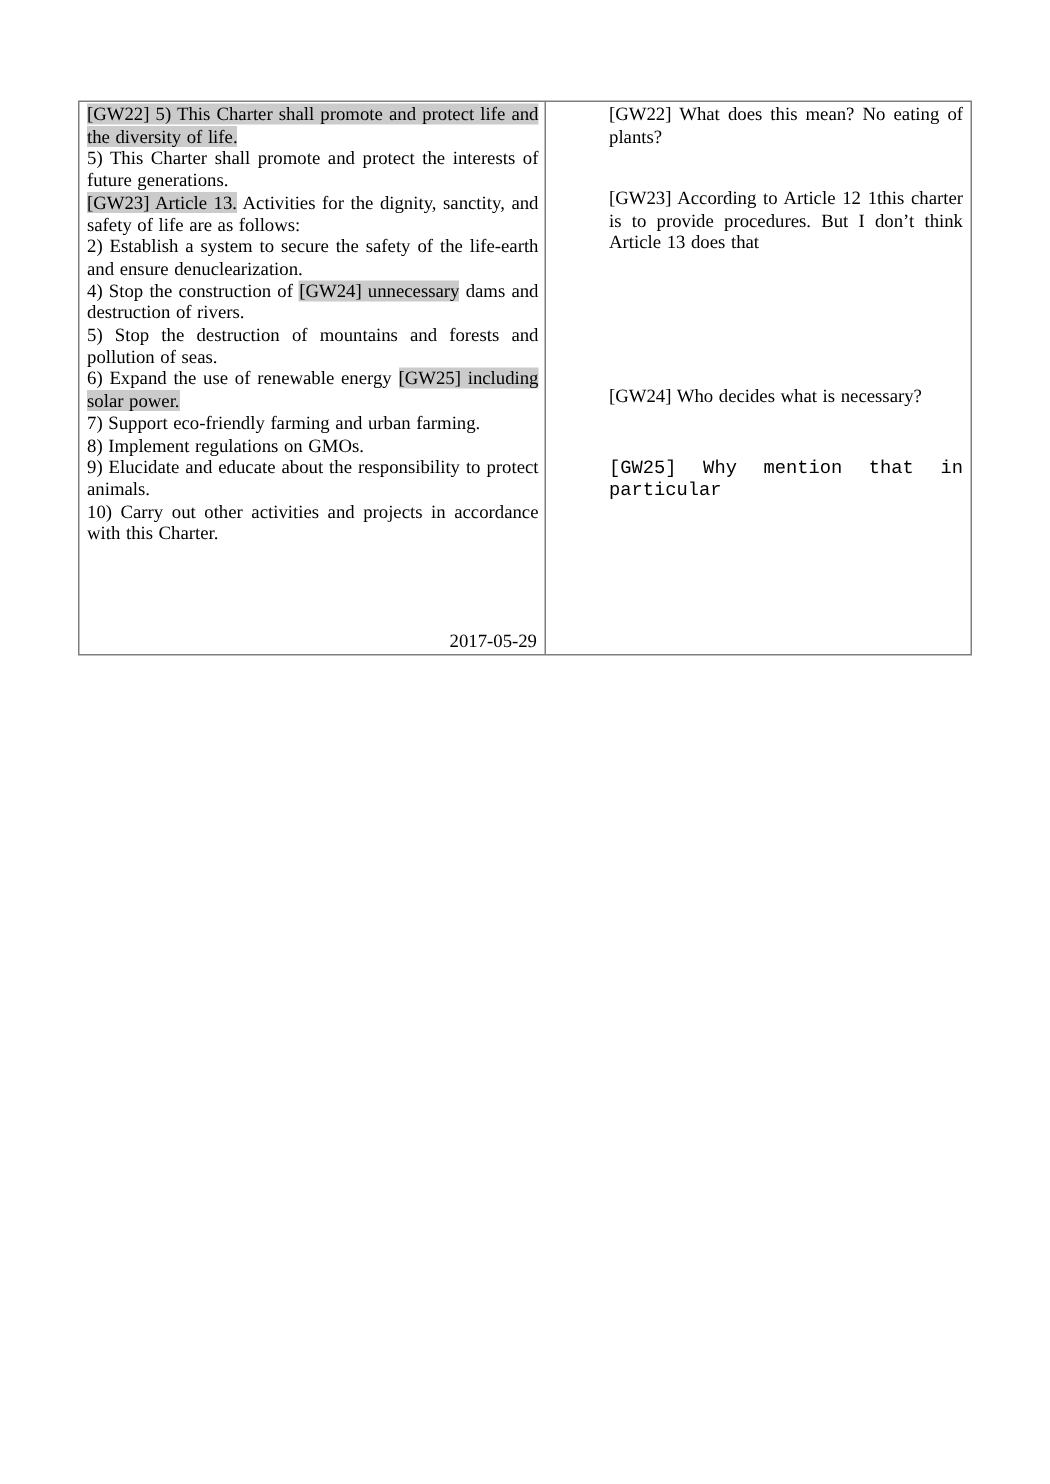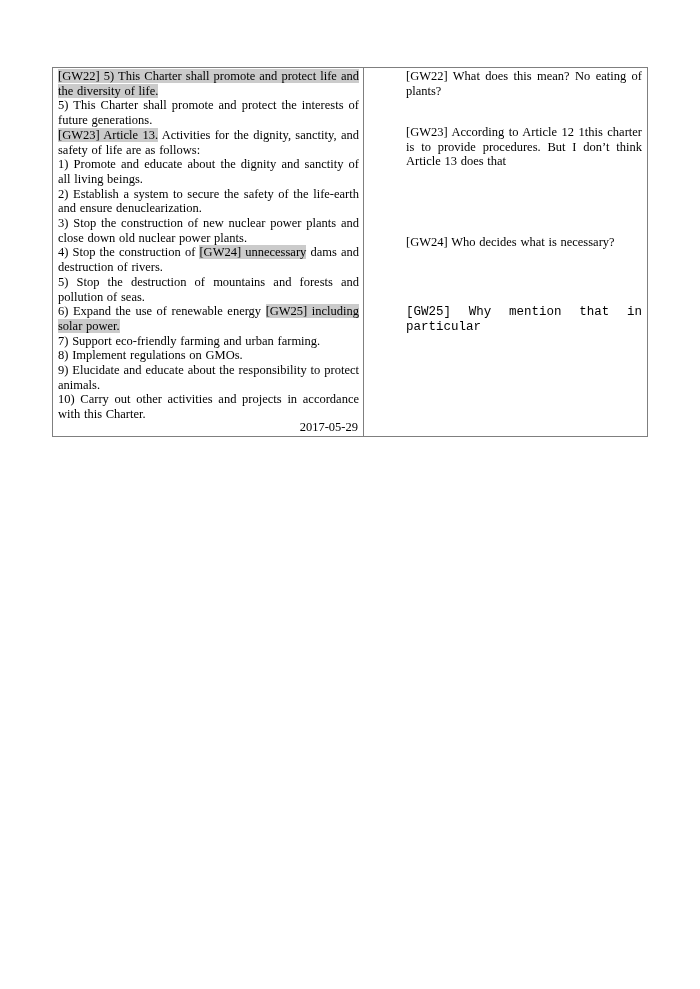--- a/index.html
+++ b/index.html
@@ -50,21 +50,21 @@
   .comment {
     position: absolute;
     left: 6px;
     right: 5px;
     text-align: justify;
     word-spacing: 0.6px;
     padding-left: 36px;
   }
   .c0 { top: 1px; }
   .c1 { top: 57px; }
-  .c2 { top: 167px; }
+  .c2 { top: 189px; }
   .c3 { top: 237px; font-family: Liberation Mono, monospace; }
   .pageno {
     position: absolute;
     top: 937px;
     left: 0;
     width: 100%;
     text-align: center;
     font-size: 17px;
     word-spacing: 3px;
   }
@@ -74,23 +74,21 @@
 
 <div class="page">
 
   <div class="doc-table">
 
     <div class="cell left">
       <div id="charter-paragraphs">
           <div class="para"><span class="hl">[GW22] 5) This Charter shall promote and protect life and the diversity of life.</span></div>
           <div class="para"><span>5) This Charter shall promote and protect the interests of future generations.</span></div>
           <div class="para"><span class="hl">[GW23] Article 13.</span><span> Activities for the dignity, sanctity, and safety of life are as follows:</span></div>
-          <div class="para"><span>1) Promote and educate about the dignity and sanctity of all living beings.</span></div>
           <div class="para"><span>2) Establish a system to secure the safety of the life-earth and ensure denuclearization.</span></div>
-          <div class="para"><span>3) Stop the construction of new nuclear power plants and close down old nuclear power plants.</span></div>
           <div class="para"><span>4) Stop the construction of </span><span class="hl">[GW24] unnecessary</span><span> dams and destruction of rivers.</span></div>
           <div class="para"><span>5) Stop the destruction of mountains and forests and pollution of seas.</span></div>
           <div class="para"><span>6) Expand the use of renewable energy </span><span class="hl">[GW25] including solar power.</span></div>
           <div class="para"><span>7) Support eco-friendly farming and urban farming.</span></div>
           <div class="para"><span>8) Implement regulations on GMOs.</span></div>
           <div class="para"><span>9) Elucidate and educate about the responsibility to protect animals.</span></div>
           <div class="para"><span>10) Carry out other activities and projects in accordance with this Charter.</span></div>
         </div>
       <div class="date-line">2017-05-29</div>
     </div>

